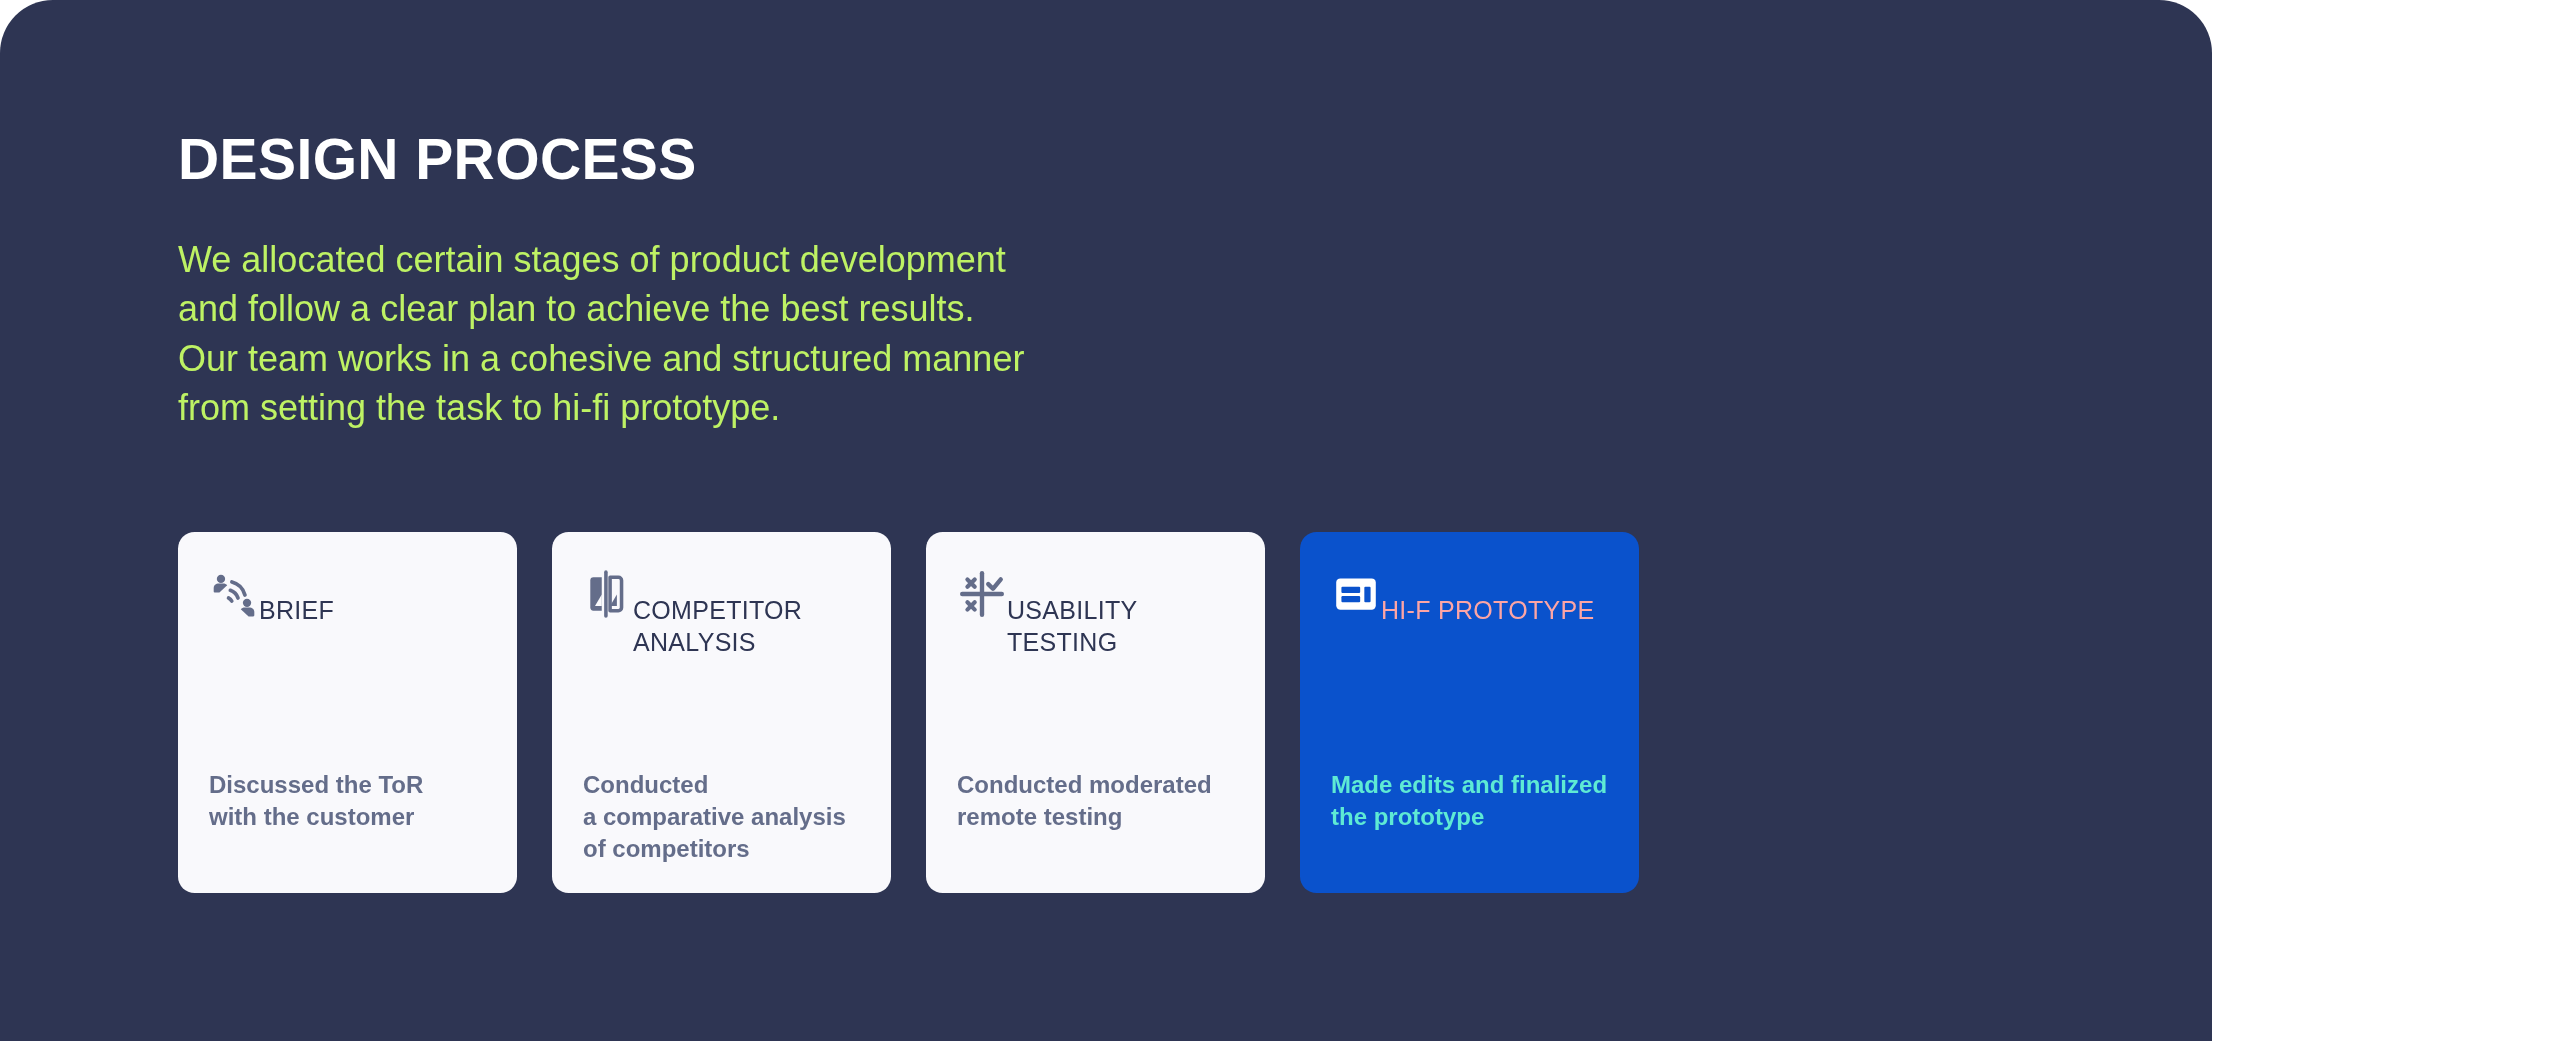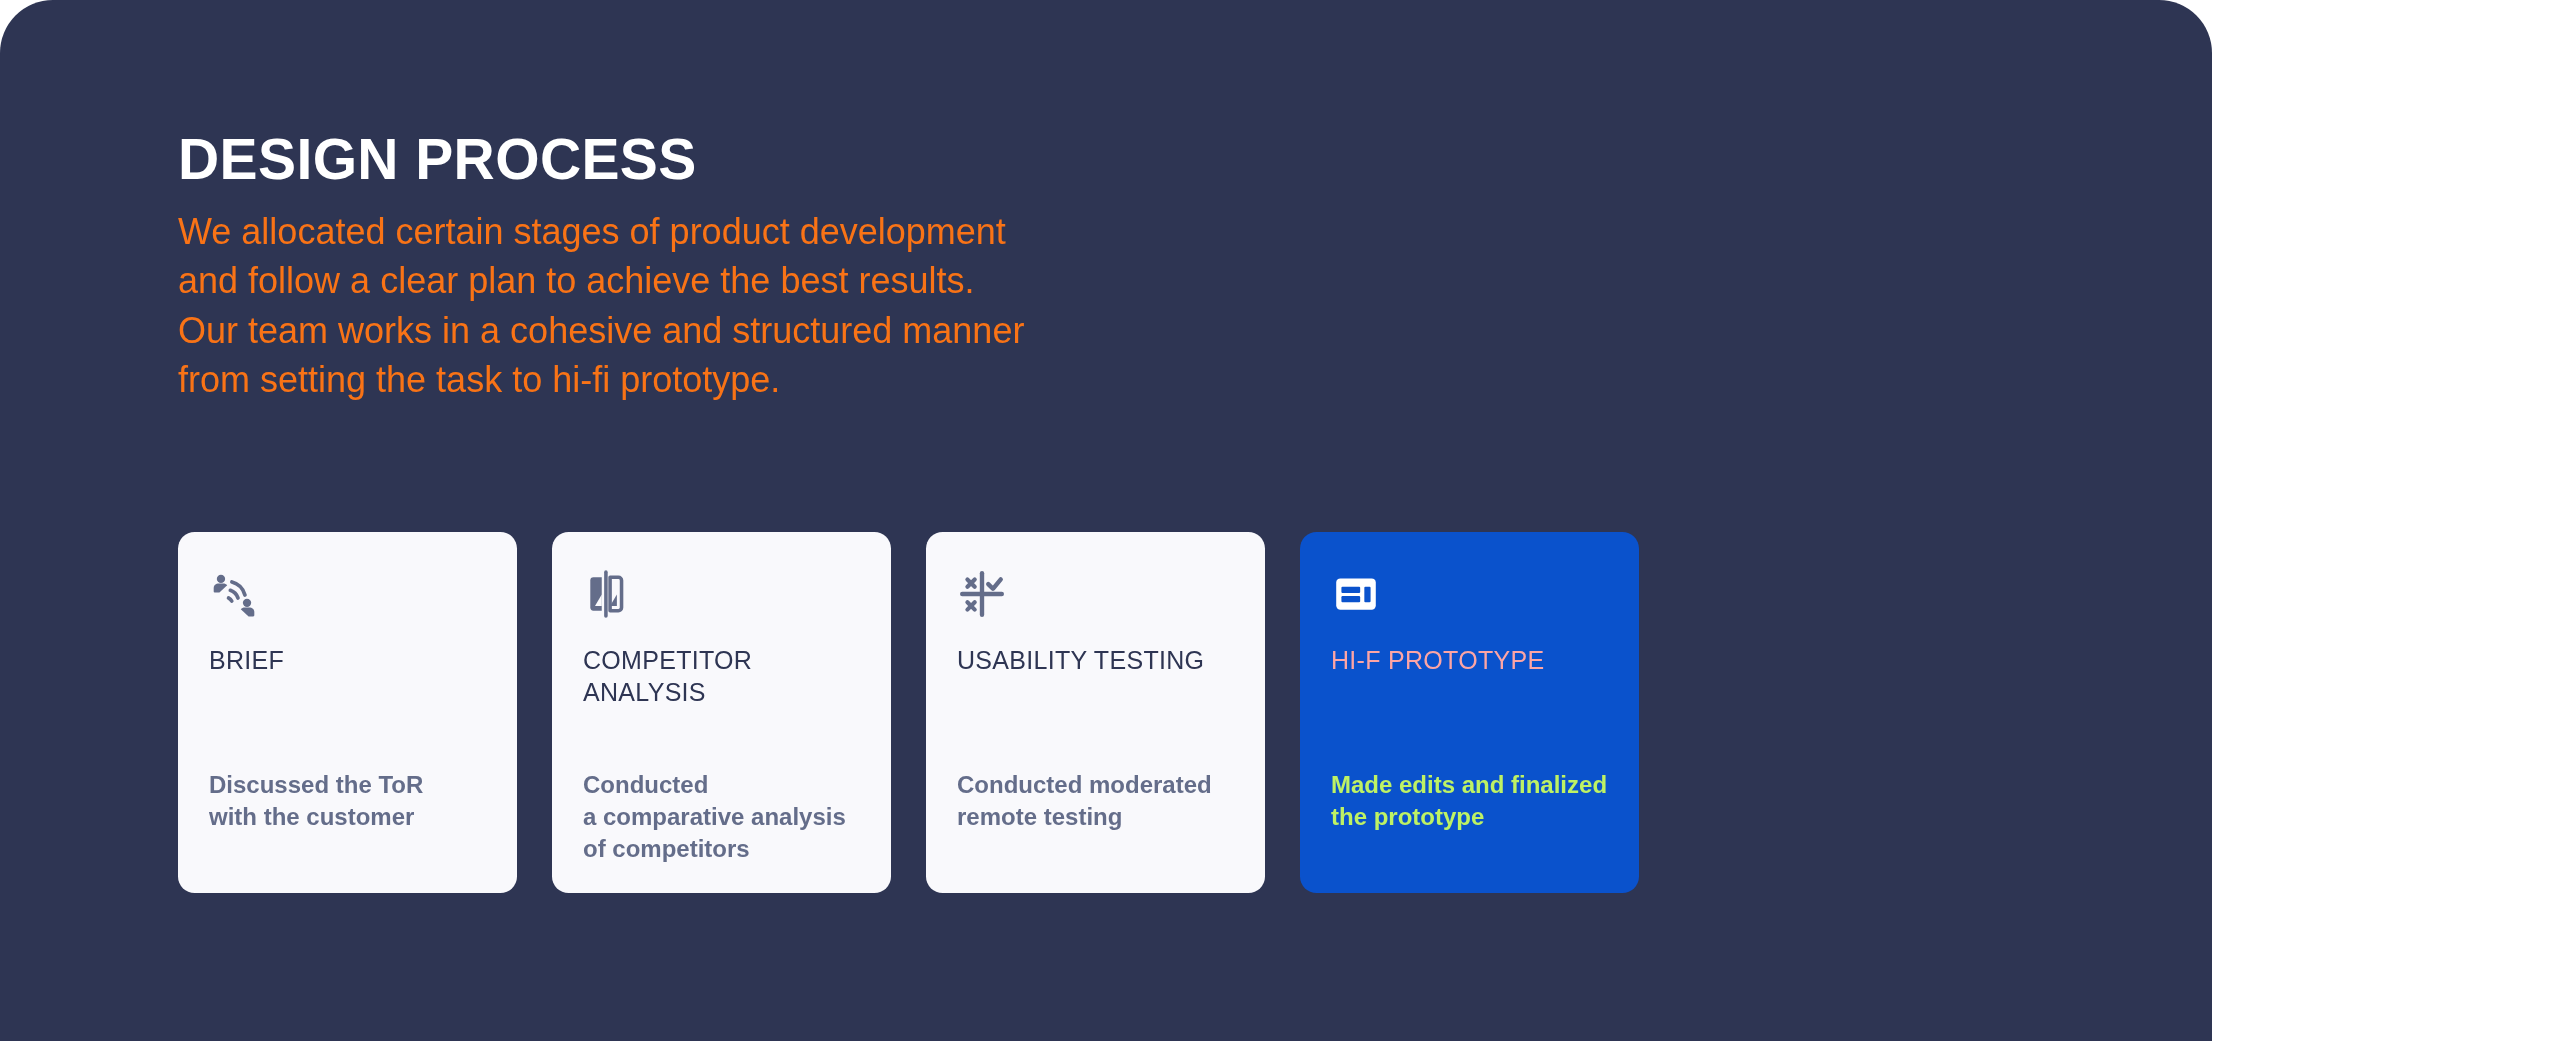--- a/index.html
+++ b/index.html
@@ -24,42 +24,42 @@
     width:1196px;
   }
   .page-title {
     font-size:57px;
     font-weight:700;
     letter-spacing:0.4px;
     color:#ffffff;
     line-height:1.0;
   }
   .page-subtitle {
-    margin-top:19px;
+    margin-top:47px;
     font-size:36px;
     font-weight:400;
-    color:#f97316;
+    color:#bef264;
     line-height:1.37;
     white-space:pre-line;
   }
   .cards {
     position:absolute;
     left:178px;
     top:532px;
     display:flex;
     gap:35px;
   }
   .card {
     width:339px;
     height:361px;
     background:#f9f9fc;
     border-radius:16.6px;
     padding:37px 31px 31px 31px;
     display:flex;
-    flex-direction:column;
+    flex-direction:row;
     position:relative;
   }
   .card.accent { background:#0a52cc; }
   .card-icon {
     width:50px; height:50px;
     display:block;
   }
   .card-icon svg { display:block; width:50px; height:50px; }
   .card-title {
     margin-top:25px;
@@ -75,21 +75,21 @@
     position:absolute;
     left:31px;
     right:26px;
     top:237px;
     font-size:24px;
     font-weight:700;
     line-height:1.33;
     color:#646d8a;
     white-space:pre-line;
   }
-  .card.accent .card-desc { color:#bef264; }
+  .card.accent .card-desc { color:#5eead4; }
 </style>
 </head>
 <body>
 
 <div id="slide">
 
   <div class="head-block">
     <div class="page-title">DESIGN PROCESS</div>
     <div class="page-subtitle">We allocated certain stages of product development
 and follow a clear plan to achieve the best results.

